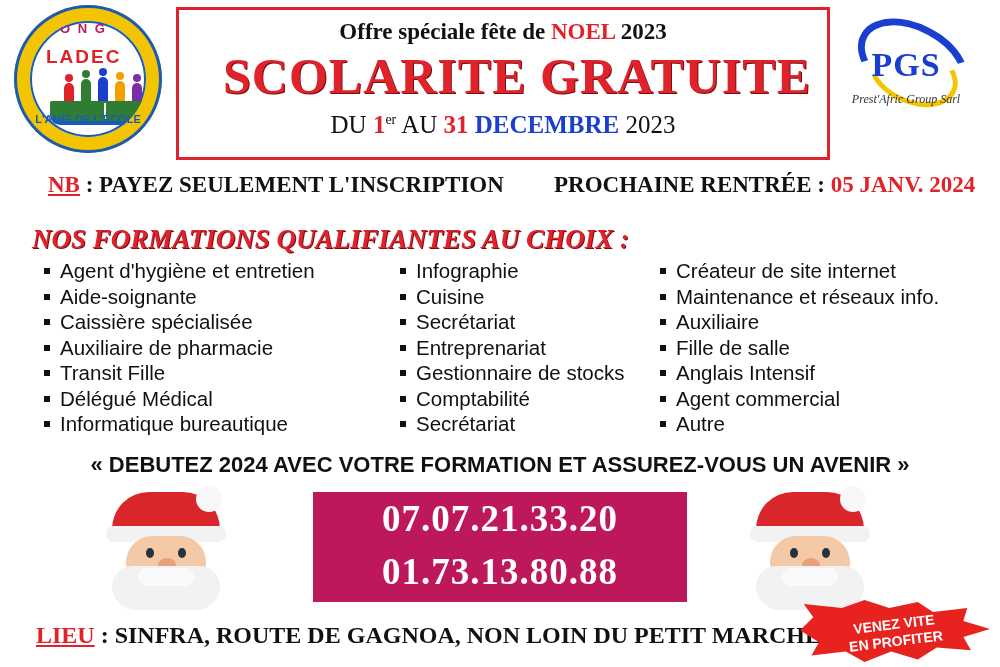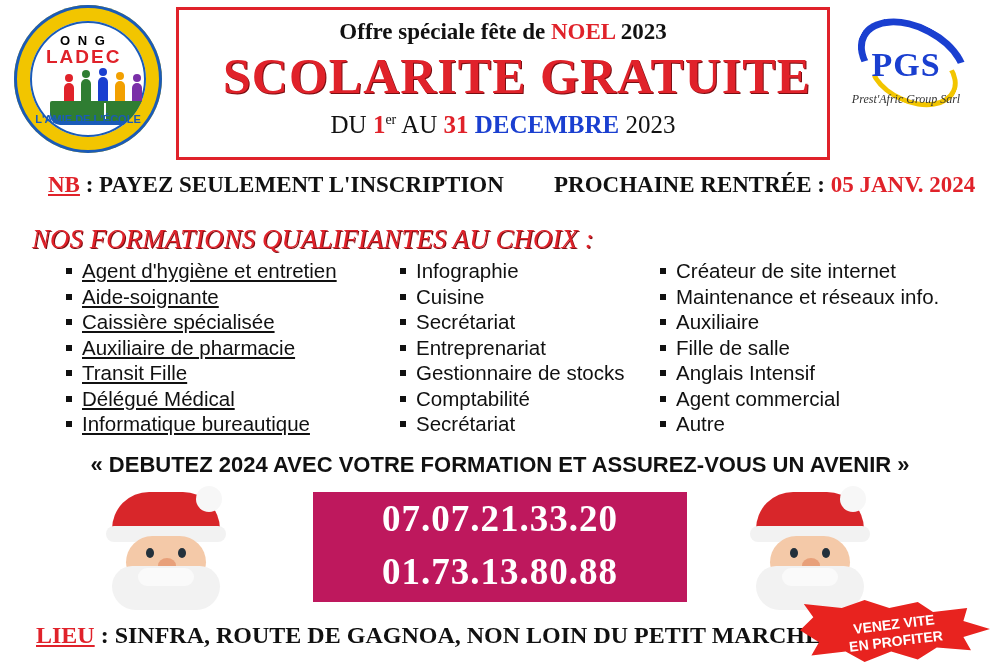--- a/index.html
+++ b/index.html
@@ -42,25 +42,25 @@
     position: absolute;
     left: 16px; top: 16px;
     width: 116px; height: 116px;
     border-radius: 50%;
     background: #ffffff;
     box-shadow: inset 0 0 0 2px #1a5bb8;
     overflow: hidden;
   }
   .logo-ladec .ong {
     position: absolute;
-    left: 30px; top: 12px;
+    left: 30px; top: 0;
     font-size: 13px;
     font-weight: bold;
     letter-spacing: 2px;
-    color: #000000;
+    color: #be185d;
   }
   .logo-ladec .ladec {
     position: absolute;
     left: 16px; top: 25px;
     font-size: 19px;
     font-weight: bold;
     letter-spacing: 2px;
     color: #e0222a;
   }
   .logo-ladec .people {
@@ -214,36 +214,36 @@
     position: absolute;
     left: 554px; top: 0;
   }
   .nb-right .date { color: #e0222a; }
 
   
   .formations-title {
     position: absolute;
     left: 32px; top: 224px;
     font-family: "Liberation Serif", serif;
-    font-weight: normal;
+    font-weight: bold;
     font-style: italic;
     font-size: 27px;
     color: #e0222a;
     text-shadow: 1px 1px 0 #7a0d12;
   }
   .columns {
     position: absolute;
     top: 258px; left: 0;
     width: 1000px;
     display: flex;
   }
   .col {
     box-sizing: border-box;
   }
-  .col.c1 { width: 400px; padding-left: 66px; text-decoration: underline; }
+  .col.c1 { width: 400px; padding-left: 44px; }
   .col.c2 { width: 260px; padding-left: 0px; }
   .col.c3 { width: 340px; padding-left: 0px; }
   .col ul {
     margin: 0;
     padding: 0;
     list-style: none;
   }
   .col li {
     position: relative;
     font-size: 20.5px;

